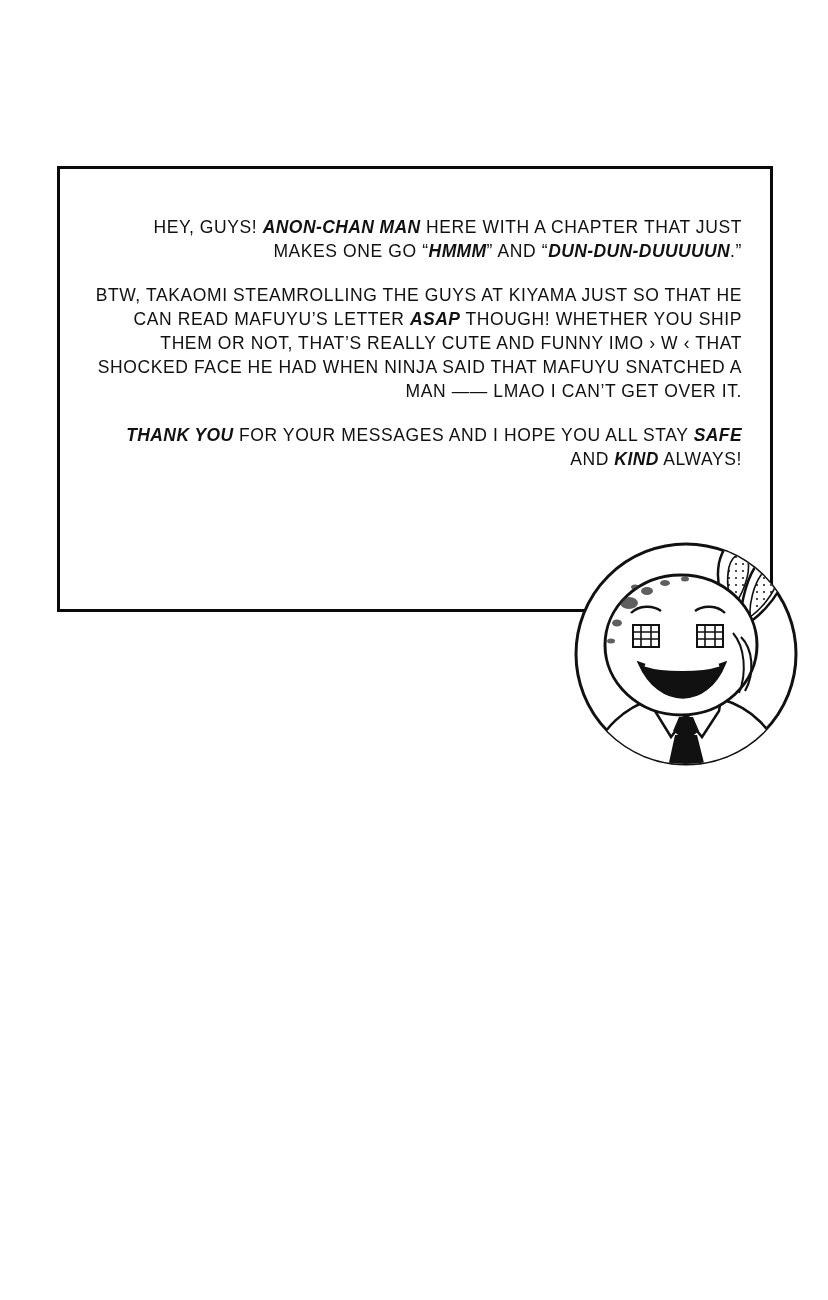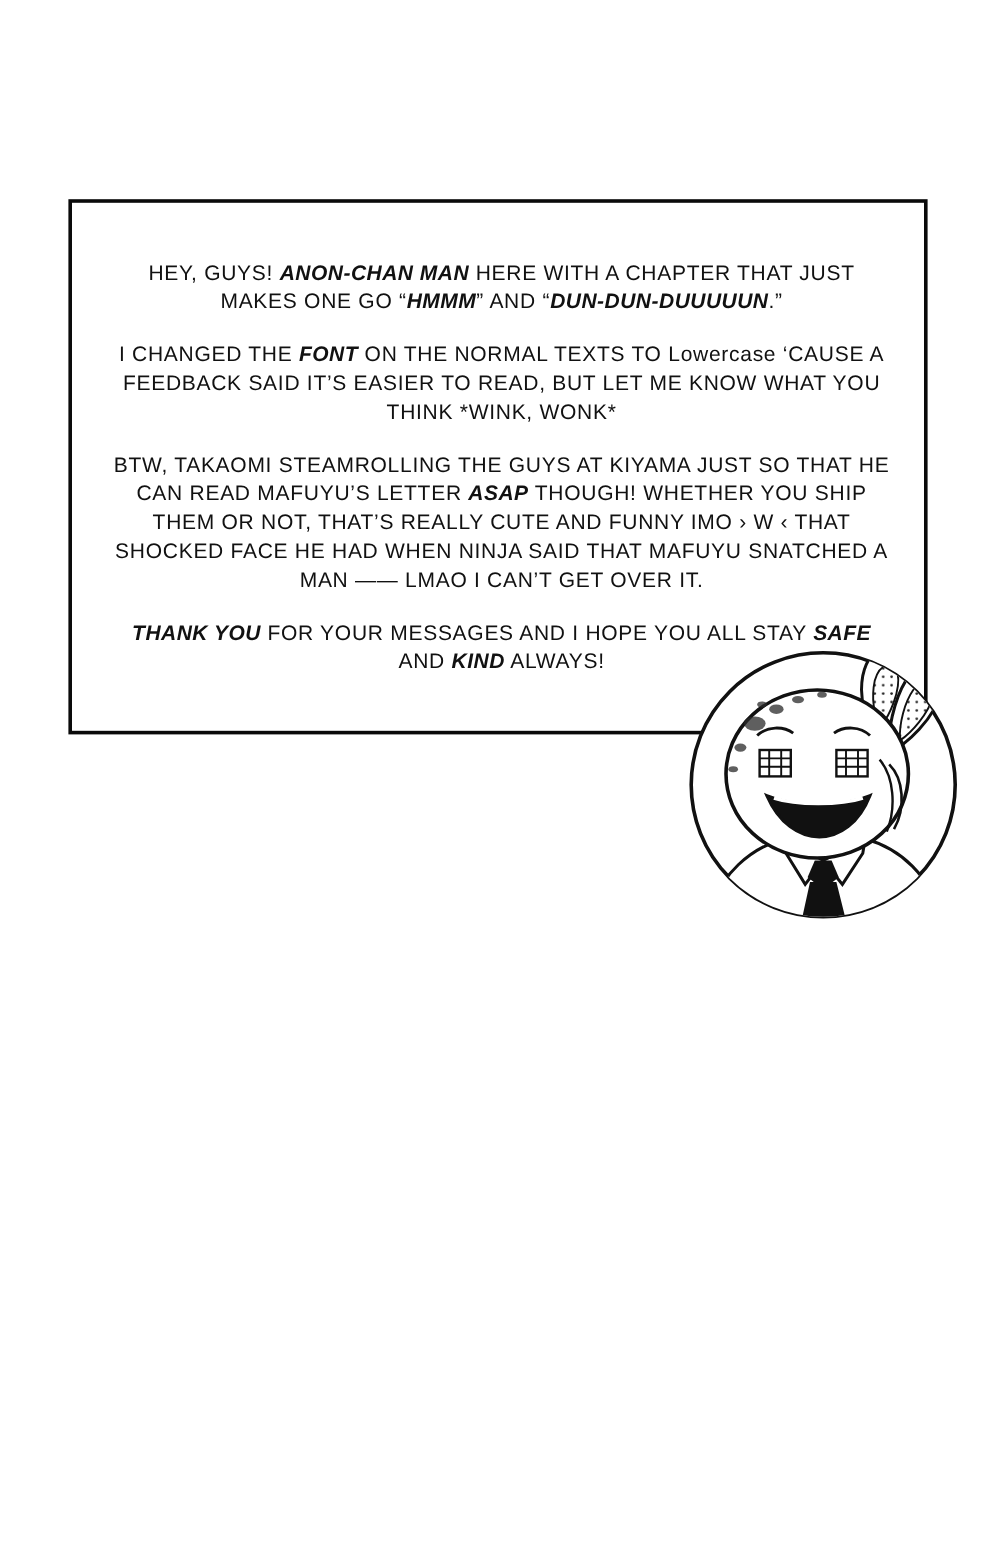--- a/index.html
+++ b/index.html
@@ -44,20 +44,21 @@
     color: #111111;
   }
 
   .para {
     font-size: 17.5px;
     line-height: 24px;
     letter-spacing: 0.6px;
     margin: 0 0 20px 0;
     text-transform: uppercase;
     font-weight: 500;
+    text-align: right;
   }
   .para:last-child { margin-bottom: 0; }
 
   .em {
     font-style: italic;
     font-weight: bold;
     letter-spacing: 0.4px;
   }
 
   .lower {
@@ -76,21 +77,20 @@
 </style>
 </head>
 <body>
 
 <div id="page">
 
   <div class="note-box">
     <div class="note-inner">
 
       <p class="para"><span>Hey, guys! </span><span class="em">Anon-chan Man</span><span> here with a chapter that just makes one go “</span><span class="em">HMMM</span><span>” and “</span><span class="em">Dun-Dun-Duuuuun</span><span>.”</span></p>
-      <p class="para"><span>I changed the </span><span class="em">font</span><span> on the normal texts to </span><span class="lower">Lowercase</span><span> ‘cause a feedback said it’s easier to read, but let me know what you think *wink, wonk*</span></p>
       <p class="para"><span>BTW, Takaomi steamrolling the guys at Kiyama just so that he can read Mafuyu’s letter </span><span class="em">ASAP</span><span> though! Whether you ship them or not, that’s really cute and funny imo › w ‹ That shocked face he had when Ninja said that Mafuyu snatched a man —— LMAO I can’t get over it.</span></p>
       <p class="para"><span class="em">Thank you</span><span> for your messages and I hope you all stay </span><span class="em">safe</span><span> and </span><span class="em">kind</span><span> always!</span></p>
 
     </div>
   </div>
 
   <div class="bunny-wrap">
     <svg width="226" height="226" viewBox="0 0 226 226" xmlns="http://www.w3.org/2000/svg">
       <defs>
         <clipPath id="circClip">

